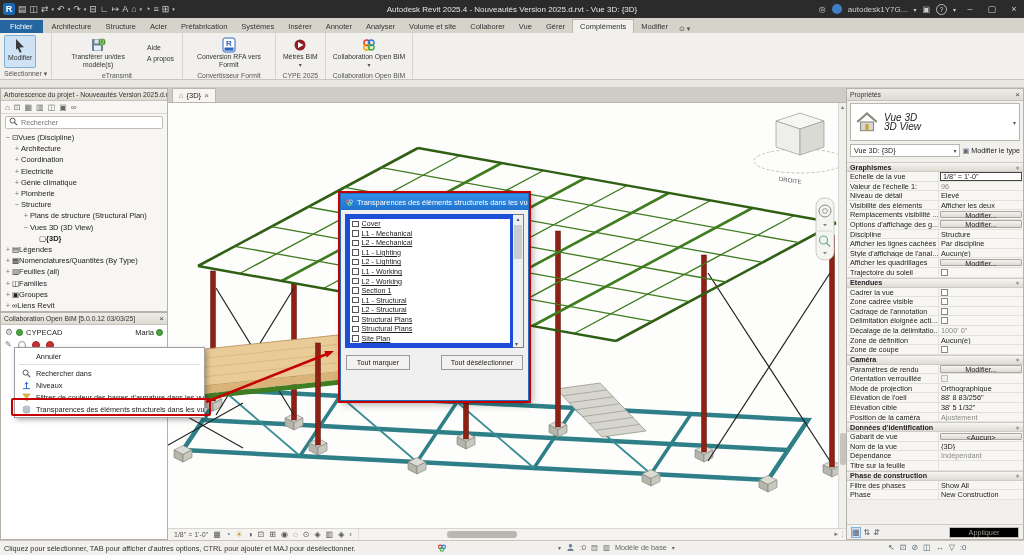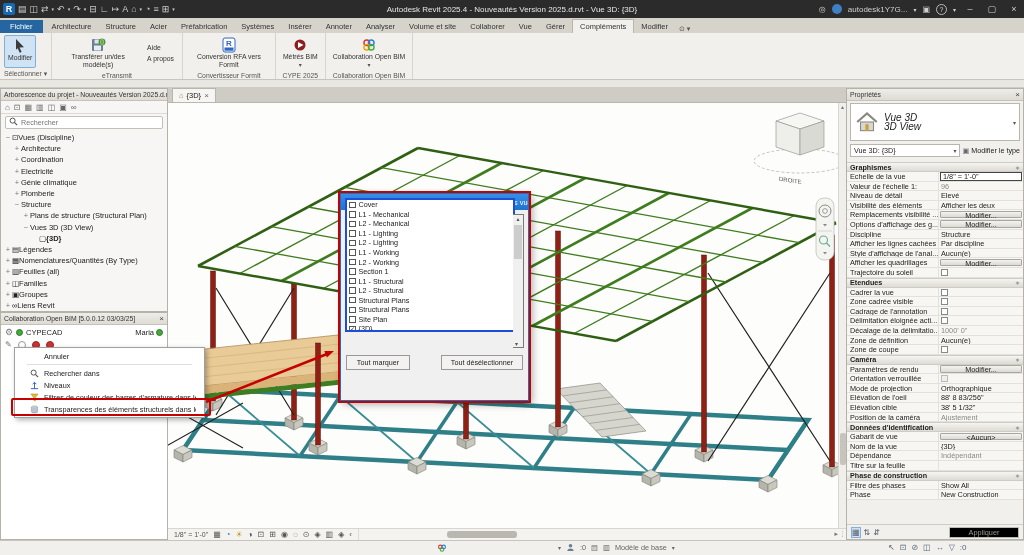--- a/index.html
+++ b/index.html
@@ -102,30 +102,30 @@
   #pfooter .glyph.sel { background:#cfe3f5; border:1px solid #7fb0d8; }
   #apply { margin-left:auto; width:70px; height:11px; border:1px solid #bdbab3; background:#000000; color:#9a978f; text-align:center; line-height:10px; border-radius:1px; }
 
   
   #statusbar { position:absolute; left:0; top:540px; width:1024px; height:15px; background:#f1f0ec; border-top:1px solid #c8c5be; font-size:7.3px; color:#333; }
   #hint { position:absolute; left:4px; top:3px; }
   #sb-mid { position:absolute; left:558px; top:2px; display:flex; align-items:center; gap:5px; color:#666; }
   #sb-right { position:absolute; left:888px; top:2px; display:flex; align-items:center; gap:5px; color:#567; font-size:8px; }
 
   
-  #ctxmenu { position:absolute; left:14px; top:347px; width:191px; background:#fff; border:1px solid #a0a0a0; box-shadow:2px 2px 5px rgba(0,0,0,.3); z-index:12; padding:2px 8px; }
+  #ctxmenu { position:absolute; left:14px; top:347px; width:191px; background:#fff; border:1px solid #a0a0a0; box-shadow:2px 2px 5px rgba(0,0,0,.3); z-index:12; padding:2px 0; }
   .mrow { height:12px; display:flex; align-items:center; gap:4px; padding:0 4px 0 6px; font-size:7.3px; white-space:nowrap; overflow:hidden; }
   .mrow .micon { width:11px; flex:none; display:flex; justify-content:center; }
   .msep { height:1px; background:#ddd; margin:2px 4px; }
   #menu-redbox { position:absolute; left:11px; top:398px; width:200px; height:18px; border:2px solid #c40000; border-radius:2px; z-index:13; }
   #arrow-svg { position:absolute; left:200px; top:340px; z-index:13; }
 
   #dialog { position:absolute; left:340px; top:193px; width:189px; height:208px; background:#f0f0f0; border:1px solid #1f6fc0; outline:2px solid #c40000; box-shadow:3px 3px 8px rgba(0,0,0,.35); z-index:11; }
   #dlg-title { height:16px; background:linear-gradient(#3490e8,#1f73cd); color:#fff; display:flex; align-items:center; gap:3px; padding:0 4px; font-size:7.4px; white-space:nowrap; overflow:hidden; }
-  #dlg-list { position:absolute; left:4px; top:4px; width:170px; height:134px; background:#fff; border:2px solid #1d4ed8; overflow:hidden; }
+  #dlg-list { position:absolute; left:4px; top:20px; width:170px; height:134px; background:#fff; border:5px solid #1d4ed8; overflow:hidden;text-decoration:underline; }
   .drow { height:9.55px; display:flex; align-items:center; gap:3px; padding:0 2px; font-size:7.2px; }
   .dcheck { width:6.5px; height:6.5px; border:1px solid #555; background:#fff; flex:none; font-size:6px; line-height:5.5px; text-align:center; color:#222; }
   #dlg-vscroll { position:absolute; right:4px; top:20px; width:11px; height:134px; background:#f0f0f0; border:1px solid #7a7a7a; border-left:none; font-size:6px; color:#555; text-align:center; }
   #dlg-vthumb { position:absolute; left:1px; top:10px; width:8px; height:34px; background:#cdcdcd; }
   .dbtn { position:absolute; height:15px; border:1px solid #999; background:#f3f2f0; text-align:center; font-size:7.2px; line-height:13px; }
   #btn-mark { left:5px; top:161px; width:64px; }
   #btn-unmark { right:5px; top:161px; width:82px; }
   #btn-accept { left:5px; top:183px; width:179px; height:16px; line-height:15px; }
 
   .icon.svgi { display:inline-flex; }
@@ -780,20 +780,21 @@
       </div>
     <div id="pfooter" data-name="properties-footer">
       <span class="glyph sel" data-name="properties-filter-icon">▦</span>
       <span class="glyph" data-name="sort-ascending-icon">⇅</span>
       <span class="glyph" data-name="sort-descending-icon">⇵</span>
       <span id="apply" data-name="apply-button">Appliquer</span>
     </div>
   </div>
 
   <div id="statusbar" data-name="status-bar">
+    <span id="hint" data-name="status-hint">Cliquez pour sélectionner, TAB pour afficher d'autres options,  CTRL pour ajouter et MAJ pour désélectionner.</span>
     <span style="position:absolute;left:437px;top:2px" class="icon svgi" data-name="openbim-status-icon">
         <svg width="10" height="10" viewBox="0 0 18 16">
           <circle cx="6" cy="6" r="3.2" fill="none" stroke="#d33" stroke-width="2"></circle>
           <circle cx="12" cy="6" r="3.2" fill="none" stroke="#2a7de0" stroke-width="2"></circle>
           <circle cx="9" cy="10.5" r="3.2" fill="none" stroke="#3fae49" stroke-width="2"></circle>
         </svg>
       </span>
     <span id="sb-mid">
       <span style="font-size:6px" data-name="chevron-down-icon">▾</span>
       <span class="icon svgi" data-name="worksets-icon">

